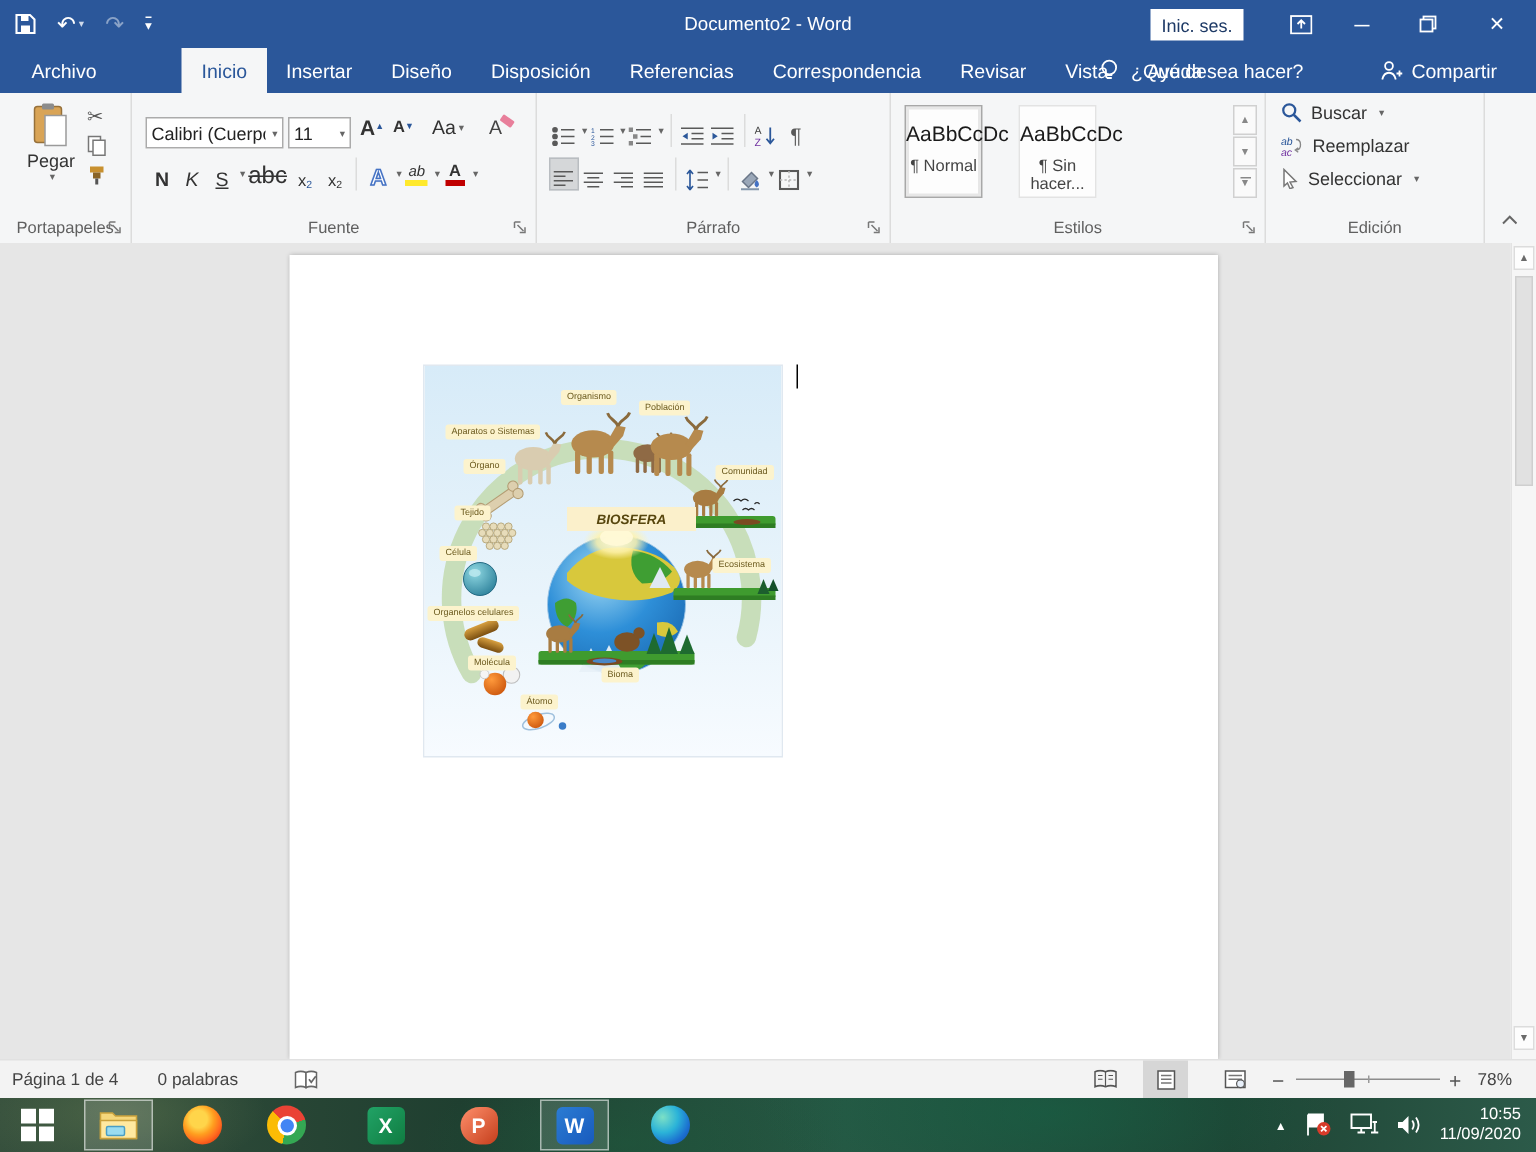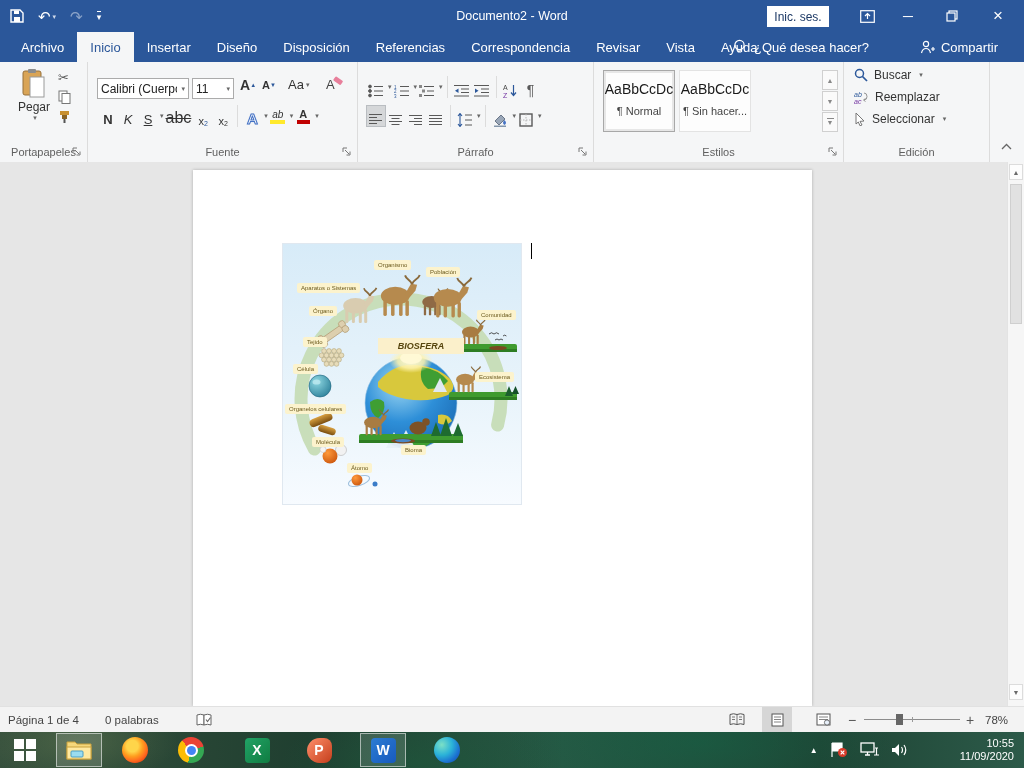--- a/index.html
+++ b/index.html
@@ -10,37 +10,37 @@
   .titlebar{position:absolute;left:0;top:0;width:1024px;height:32px;background:#2b579a;color:#fff;}
   .qat{position:absolute;left:10px;top:0;height:32px;display:flex;align-items:center;gap:14px;}
   .qat .qbtn{display:flex;align-items:center;color:#fff;font-size:15px;line-height:1;}
   .qat .dis{opacity:.45;}
   .title{position:absolute;left:0;right:0;top:0;height:32px;line-height:32px;text-align:center;font-size:12.5px;color:#fff;}
   .signin{position:absolute;left:767px;top:6px;width:62px;height:21px;background:#fff;color:#1e3a66;border:none;font-size:12px;font-family:inherit;display:flex;align-items:center;justify-content:center;cursor:default;}
   .winbtn{position:absolute;top:0;width:44px;height:32px;display:flex;align-items:center;justify-content:center;color:#fff;font-size:14px;}
   
   .tabrow{position:absolute;left:0;top:32px;width:1024px;height:30px;background:#2b579a;display:flex;align-items:stretch;padding-left:8px;box-sizing:border-box;}
   .rtab{display:flex;align-items:center;padding:0 13px;color:#fff;font-size:13px;}
-  .rtab.active{background:#f5f6f7;color:#2b579a;}
+  .rtab.active{background:#f5f6f7;color:#2b579a;margin-left:44px;}
   .helpq{position:absolute;left:733px;top:32px;height:30px;display:flex;align-items:center;gap:8px;color:#fff;font-size:13px;}
   .sharebox{position:absolute;right:26px;top:32px;height:30px;display:flex;align-items:center;gap:6px;color:#fff;font-size:13px;}
   
   .ribbon{position:absolute;left:0;top:62px;width:1024px;height:100px;background:#f5f6f7;border-bottom:1px solid #d5d5d5;font-size:12px;color:#333;}
   .rgroup{position:absolute;top:0;height:100px;border-right:1px solid #dcdcdc;box-sizing:border-box;}
   .glabel{position:absolute;bottom:4px;left:0;right:0;text-align:center;font-size:11px;color:#5f5f5f;}
   .launcher{position:absolute;bottom:5px;right:5px;width:10px;height:10px;}
   .dd{font-size:7px;color:#666;margin-left:2px;}
   .rbtn{display:inline-flex;align-items:center;justify-content:center;}
   .combo{position:absolute;background:#fff;border:1px solid #ababab;display:flex;align-items:center;font-size:12px;color:#222;padding:0 3px;box-sizing:border-box;}
   .combo .dd{margin-left:auto;}
   .fxrow{position:absolute;display:flex;align-items:center;}
   .fxbtn{height:22px;min-width:20px;display:flex;align-items:flex-end;justify-content:center;padding:0 2px;box-sizing:border-box;color:#333;}
   .sep{width:1px;height:22px;background:#dcdcdc;margin:0 4px;}
   .selbtn{background:#d5d7d9;border:1px solid #b9bdc1;}
-  .stylecard{position:absolute;top:8px;width:72px;height:62px;background:#fdfdfd;border:1px solid #e3e3e3;text-align:center;box-sizing:border-box;}
+  .stylecard{position:absolute;top:8px;width:52px;height:62px;background:#fdfdfd;border:1px solid #e3e3e3;text-align:center;box-sizing:border-box;}
   .stylecard.sel{border:1px solid #a8a8a8;box-shadow:0 0 0 2px #e7e7e7 inset;}
   .stylecard .samp{font-size:14px;margin-top:10px;color:#1a1a1a;}
   .stylecard .sname{font-size:11px;margin-top:8px;color:#444;}
   .edrow{display:flex;align-items:center;gap:6px;height:18px;margin:4px 0 0 10px;font-size:12px;color:#333;}
   
   .docarea{position:absolute;left:0;top:162px;width:1024px;height:544px;background:#e6e6e6;overflow:hidden;}
   .page{position:absolute;left:193px;top:8px;width:619px;height:536px;background:#fff;box-shadow:0 0 3px rgba(0,0,0,.25);}
   .diagram{position:absolute;left:89px;top:73px;width:240px;height:262px;border:1px solid #e0e8f0;box-sizing:border-box;}
   .dlabel{position:absolute;background:#fcf3cd;border-radius:2px;padding:1px 4px;font-size:6px;line-height:8px;color:#6b5a1e;white-space:nowrap;}
   .dcenter{position:absolute;background:#fbf0cb;text-align:center;font-weight:bold;font-size:9px;color:#57460e;padding:3px 0;width:86px;}
@@ -59,21 +59,21 @@
   
   .taskbar{position:absolute;left:0;top:732px;width:1024px;height:36px;background:
      radial-gradient(140px 60px at 80px 10px,rgba(120,140,90,.35),transparent 70%),
      radial-gradient(200px 70px at 420px 30px,rgba(30,90,60,.5),transparent 70%),
      radial-gradient(260px 80px at 700px 10px,rgba(20,100,70,.5),transparent 75%),
      linear-gradient(90deg,#36503d,#1f3f30 30%,#265844 55%,#1e4434 80%,#2c5a49);}
   .tkbtn{position:absolute;top:1px;height:34px;width:46px;display:flex;align-items:center;justify-content:center;}
   .tkbtn.open{background:rgba(255,255,255,.14);border:1px solid rgba(255,255,255,.55);box-sizing:border-box;}
   .sq{width:25px;height:25px;border-radius:4px;display:flex;align-items:center;justify-content:center;color:#fff;font-weight:bold;font-size:14px;}
   .tray{position:absolute;right:0;top:0;height:36px;display:flex;align-items:center;gap:12px;padding-right:10px;color:#fff;}
-  .clock{text-align:right;font-size:11px;line-height:13px;color:#fff;margin-left:40px;}
+  .clock{text-align:right;font-size:11px;line-height:13px;color:#fff;}
   svg{display:block;}
 </style>
 </head>
 <body>
 
 <div class="screen">
 
   <div class="titlebar">
     <div class="qat">
       <span class="qbtn">

